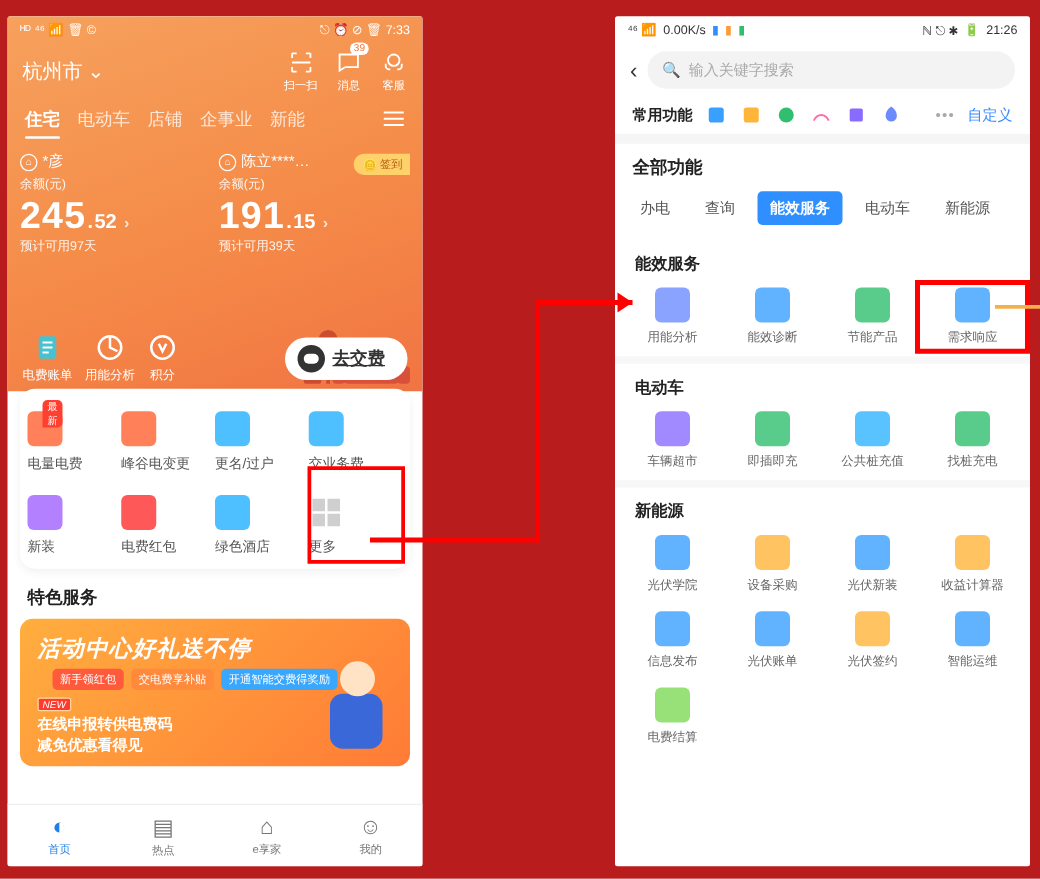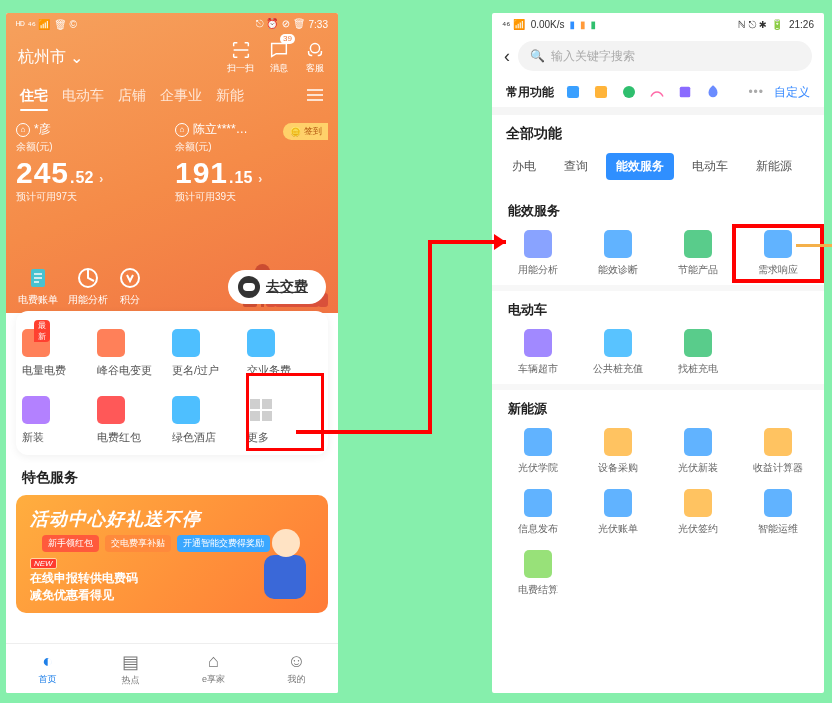--- a/index.html
+++ b/index.html
@@ -1,17 +1,17 @@
 <!DOCTYPE html>
 <html><head>
 <meta charset="utf-8">
 <style>
   * { box-sizing: border-box; }
   body { margin:0; font-family: -apple-system, "PingFang SC", "Microsoft YaHei", sans-serif; background:#fff; }
-  .canvas { position:relative; width:832px; height:703px; background:#86efac; }
+  .canvas { position:relative; width:832px; height:703px; background:#b91c1c; }
   .phone { position:absolute; width:332px; height:680px; background:#fff; overflow:hidden; border-radius:2px; }
   .phone.left { left:6px; top:13px; }
   .phone.right { left:492px; top:13px; }
 
   
   .l-top { height:300px; background:linear-gradient(160deg,#f6a15d 0%,#f58b48 55%,#f17443 100%); color:#fff; position:relative; }
   .statusbar { height:22px; display:flex; align-items:center; justify-content:flex-end; padding:0 10px; font-size:10px; gap:4px; color:#fff; }
   .statusbar .sigs { display:flex; gap:3px; align-items:center; }
   .statusbar .left-side { margin-right:auto; display:flex; gap:3px; align-items:center;}
   .loc-row { display:flex; align-items:center; padding:4px 12px 0; }
@@ -415,20 +415,26 @@
         <div class="sec-title">电动车</div>
         <div class="sec-grid" style="position: relative;">
           <div class="sgi">
             <div class="sic">
               <div class="sq" style="background:#8a6bff;opacity:.8"></div>
             </div>
             <span>车辆超市</span>
           </div>
           <div class="sgi">
             <div class="sic">
+              <div class="sq" style="background:#2fbf6e;opacity:.8"></div>
+            </div>
+            <span>即插即充</span>
+          </div>
+          <div class="sgi">
+            <div class="sic">
               <div class="sq" style="background:#2fb4ff;opacity:.8"></div>
             </div>
             <span>公共桩充值</span>
           </div>
           <div class="sgi">
             <div class="sic">
               <div class="sq" style="background:#2fbf6e;opacity:.8"></div>
             </div>
             <span>找桩充电</span>
           </div>

